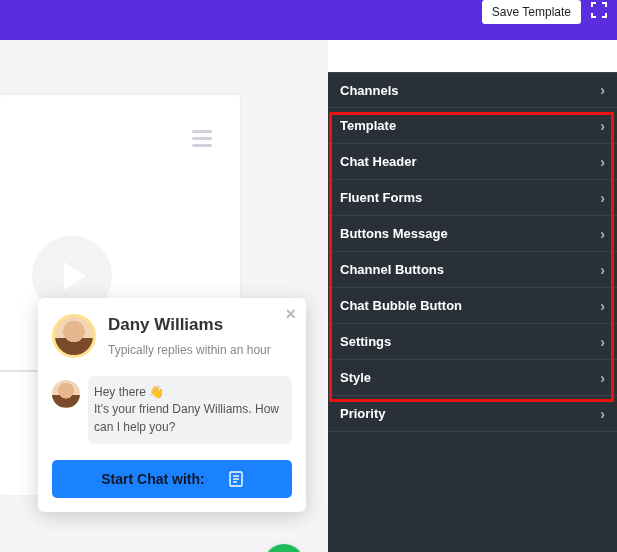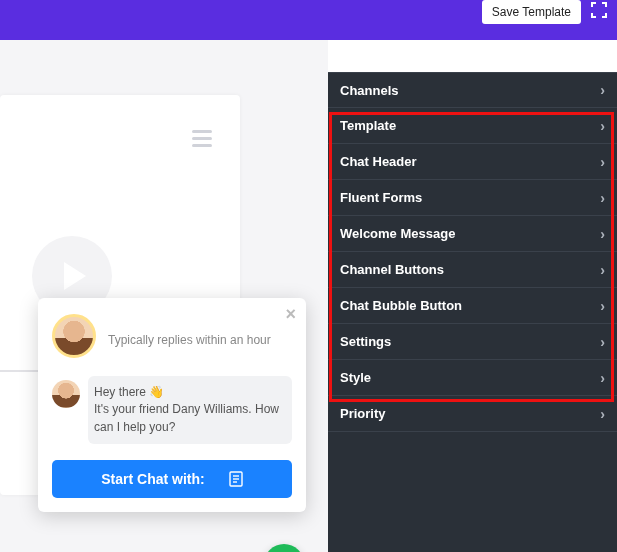--- a/index.html
+++ b/index.html
@@ -59,21 +59,21 @@
   .avatar-sm {
     width: 28px; height: 28px; border-radius: 50%; background: #f3d4b5; flex-shrink: 0;
     background-image: radial-gradient(circle at 50% 38%, #e6b68f 35%, transparent 36%), linear-gradient(#7a4a2a, #7a4a2a); background-size: 100% 100%, 100% 45%; background-position: center, center bottom; background-repeat: no-repeat;
     margin-top: 4px;
   }
   .msg-bubble {
     background: #f1f2f4; border-radius: 6px; padding: 8px 6px; font-size: 12px; color: #555;
     line-height: 1.45; flex: 1;
   }
   .start-btn {
-    width: 100%; background: #1a82ff; color: #ffffff; border: none; border-radius: 5px;
+    width: 100%; background: #1a82ff; color: #0f172a; border: none; border-radius: 5px;
     padding: 11px 0; font-size: 14px; font-weight: 600; cursor: pointer;
     display: flex; align-items: center; justify-content: center; gap: 24px;
   }
   .fab {
     position: absolute; left: 264px; top: 504px; width: 40px; height: 40px; border-radius: 50%;
     background: #1fbb59; display: flex; align-items: center; justify-content: center; cursor: pointer;
     box-shadow: 0 3px 8px rgba(0,0,0,0.2);
   }
   .sidebar {
     width: 289px; background: #2a3038; height: 512px; overflow: hidden; margin-top: 32px;
@@ -115,20 +115,21 @@
     <div class="play-circle">
       <div class="play-triangle"></div>
     </div>
     <div class="hline"></div>
 
     <div class="chat-card">
       <div class="chat-close">×</div>
       <div class="chat-header-row">
         <div class="avatar-lg"></div>
         <div>
+          <div class="chat-name">Dany Williams</div>
           <div class="chat-sub">Typically replies within an hour</div>
         </div>
       </div>
       <div class="msg-row">
         <div class="avatar-sm"></div>
         <div class="msg-bubble">
           <span>Hey there 👋</span><br>
           <span>It's your friend Dany Williams. How can I help you?</span>
         </div>
       </div>
@@ -161,21 +162,21 @@
     </div>
     <div class="side-item">
       <span>Chat Header</span>
       <span class="chev">›</span>
     </div>
     <div class="side-item">
       <span>Fluent Forms</span>
       <span class="chev">›</span>
     </div>
     <div class="side-item">
-      <span>Welcome Message</span>
+      <span>Buttons Message</span>
       <span class="chev">›</span>
     </div>
     <div class="side-item">
       <span>Channel Buttons</span>
       <span class="chev">›</span>
     </div>
     <div class="side-item">
       <span>Chat Bubble Button</span>
       <span class="chev">›</span>
     </div>

